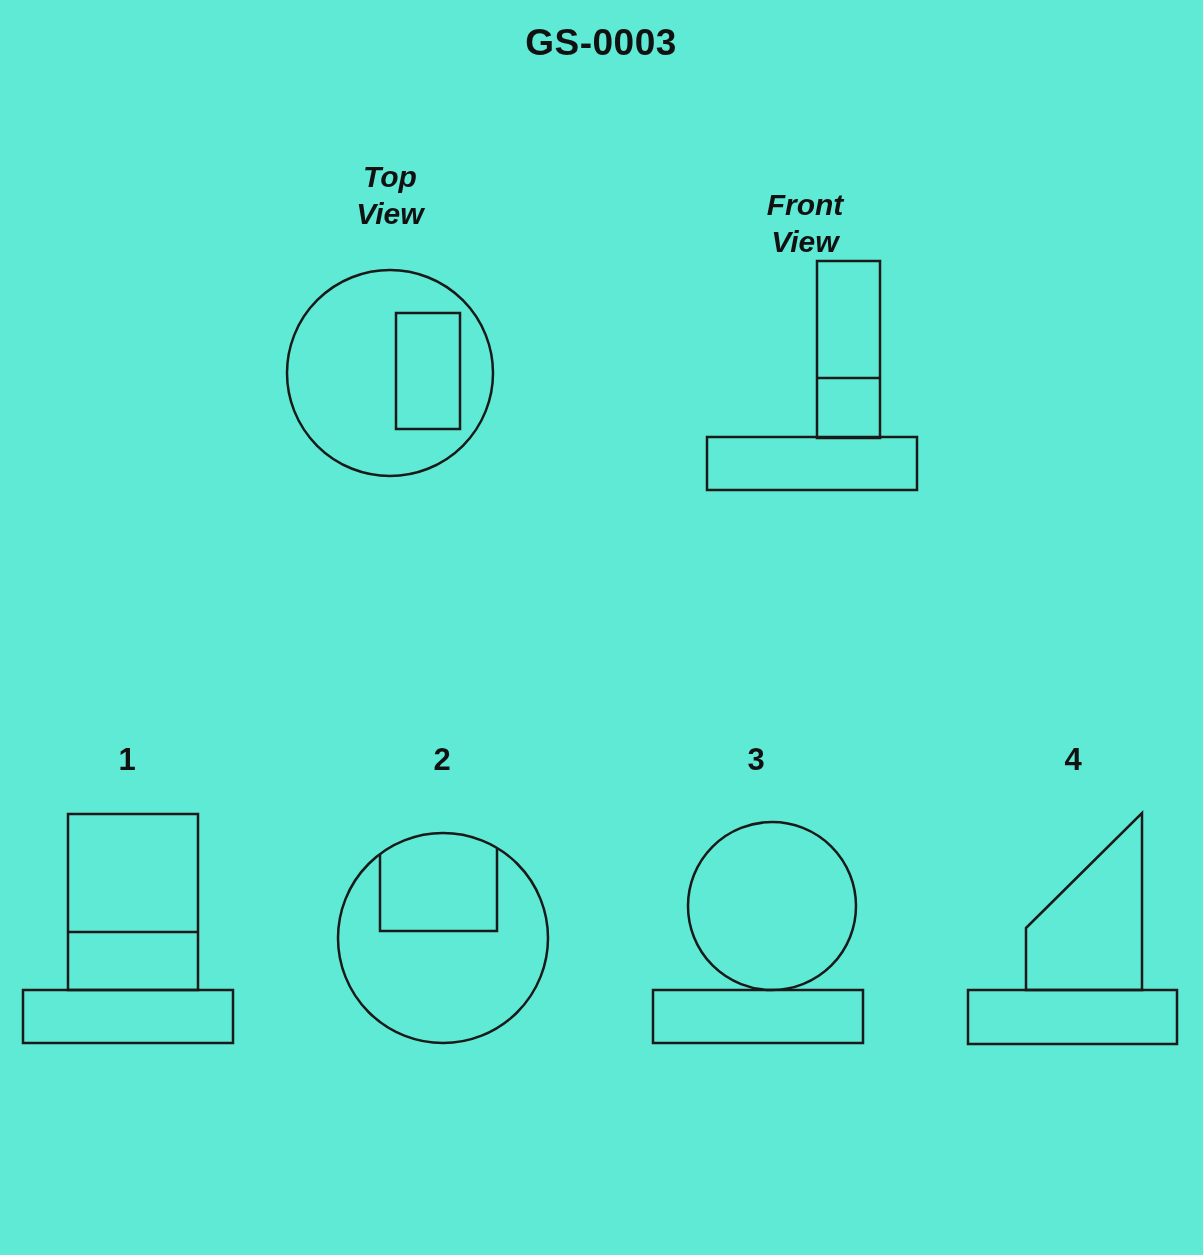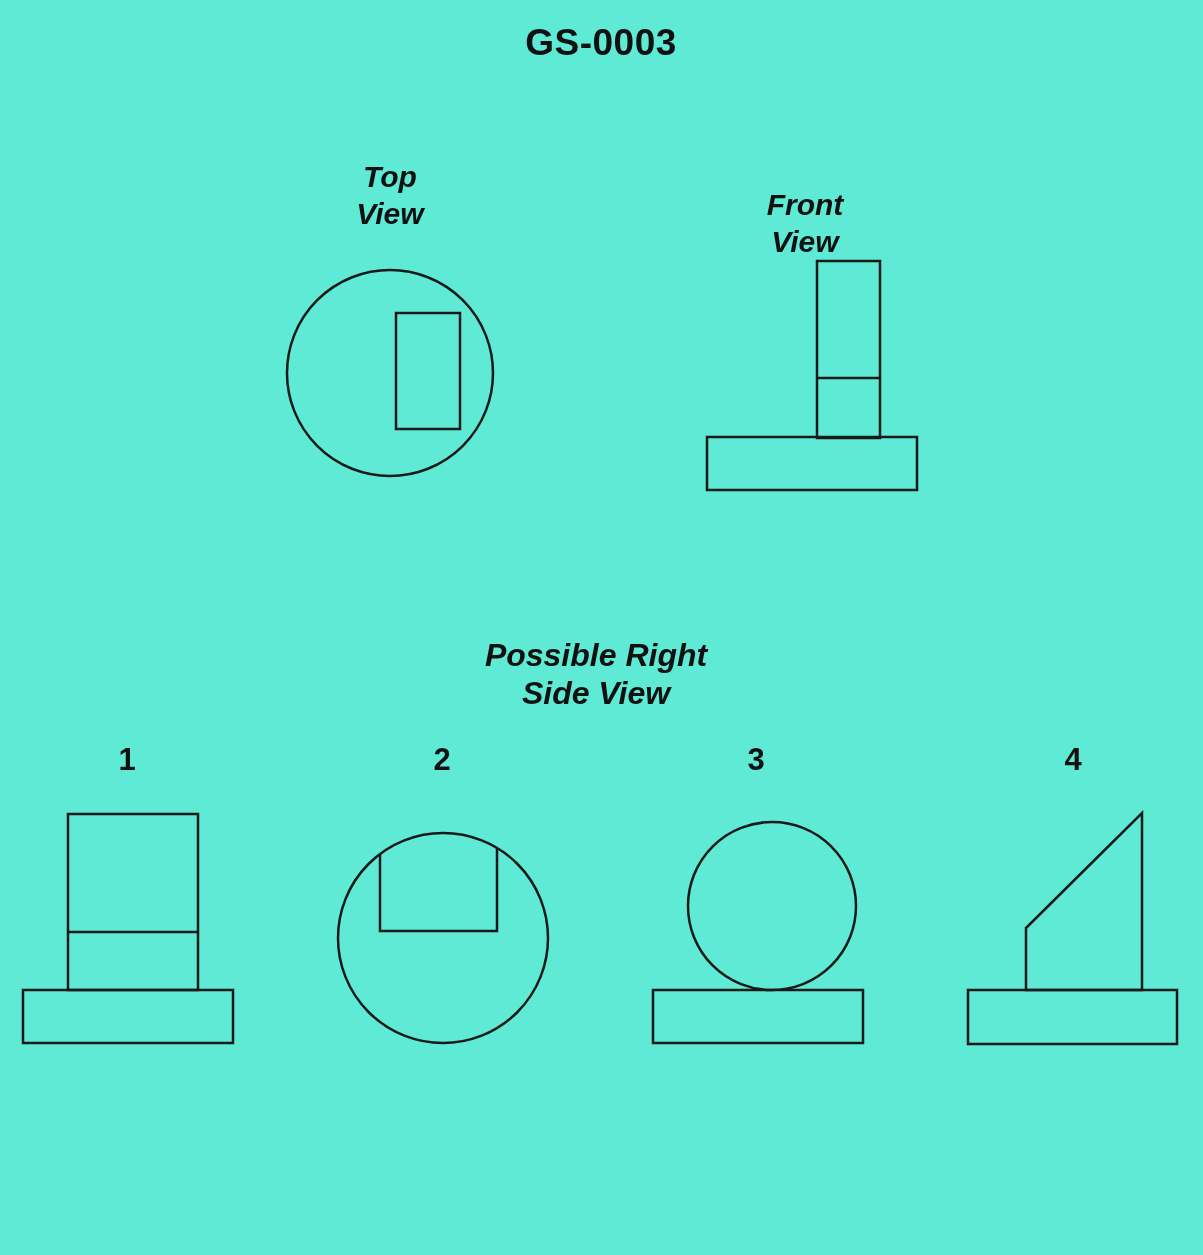--- a/index.html
+++ b/index.html
@@ -88,23 +88,19 @@
   <div class="txt view-label" style="left:390px; top:158px;">
     <span>Top</span>
     <span>View</span>
   </div>
 
   <div class="txt view-label" style="left:805px; top:158px;margin-top:28px;">
     <span>Front</span>
     <span>View</span>
   </div>
 
-  <div class="txt question-label" style="left:596px; top:636px;">
-    <span>Possible Right</span>
-    <span>Side View</span>
-  </div>
 
   <div class="txt option-number" style="left:127px; top:742px;">1</div>
   <div class="txt option-number" style="left:442px; top:742px;">2</div>
   <div class="txt option-number" style="left:756px; top:742px;">3</div>
   <div class="txt option-number" style="left:1073px; top:742px;">4</div>
 
 </div>
 
 </body></html>

